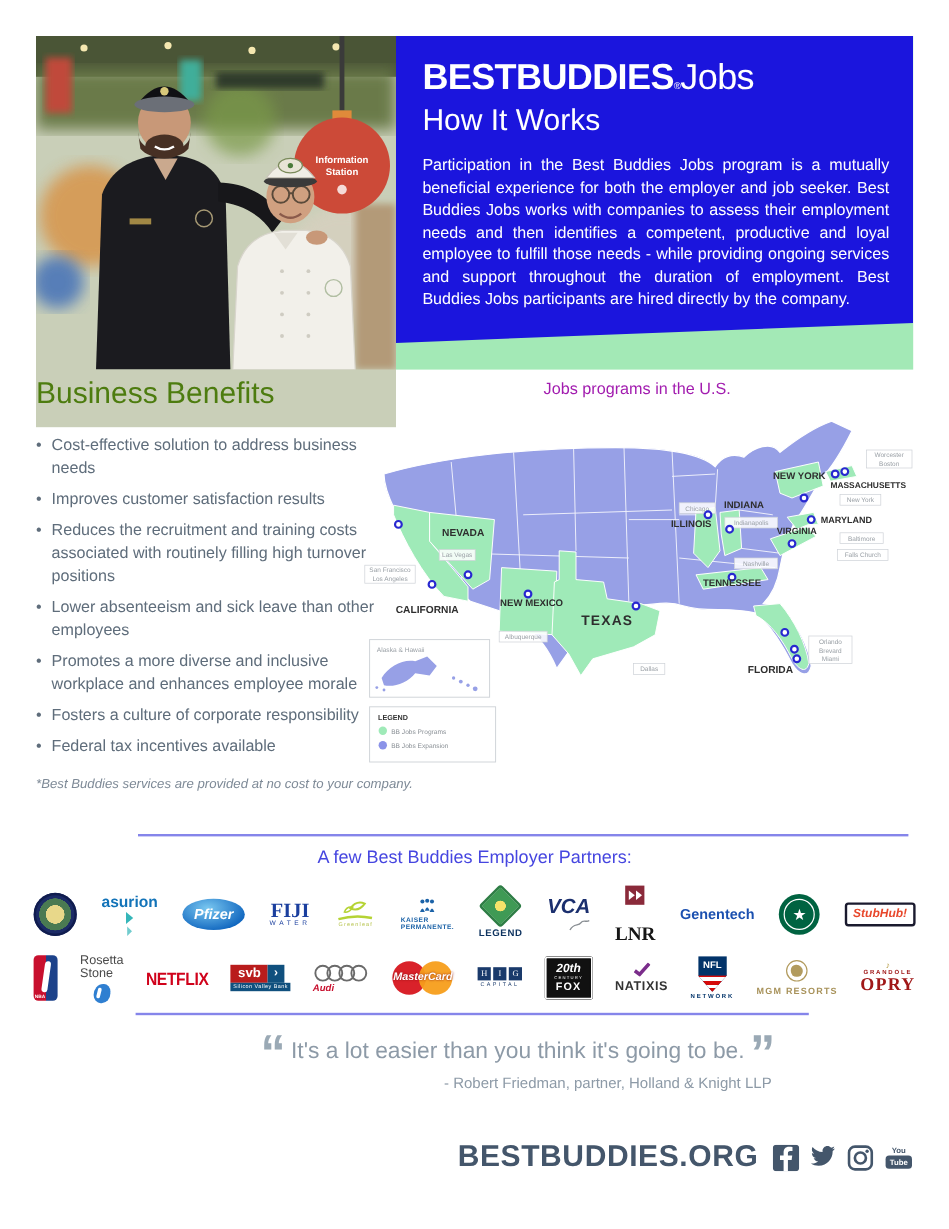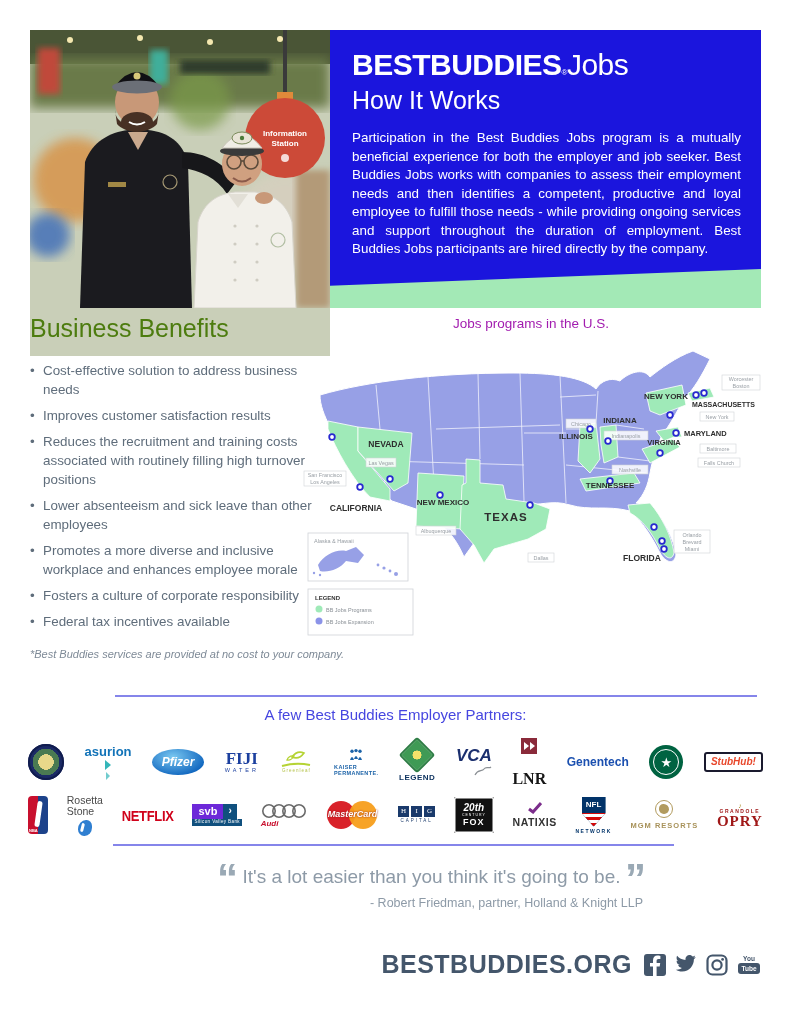--- a/index.html
+++ b/index.html
@@ -87,21 +87,21 @@
     background:linear-gradient(90deg,#c8102e 50%,#1d428a 50%); }
   .nba::after { content:""; position:absolute; left:8px; top:5px; width:5px; height:26px; background:#fff; border-radius:3px; transform:rotate(8deg); }
   .nba .nt { position:absolute; left:1px; bottom:1px; color:#fff; font-size:4px; font-weight:700; }
   .rs { display:flex; align-items:center; gap:3px; }
   .rs .rt { display:flex; flex-direction:column; gap:1px; color:#4a4a4a; font-size:10.5px; }
   .rs-blob { width:14px; height:16px; background:#2f7fd1; border-radius:60% 40% 55% 45%; position:relative; }
   .rs-blob::after { content:""; position:absolute; left:3px; top:3px; width:3px; height:9px; background:#fff; border-radius:2px; transform:rotate(14deg); }
   .nfx { color:#d0021b; font-weight:900; font-size:13px; transform:scaleY(1.15); letter-spacing:-.3px; }
   .svb { display:flex; flex-direction:column; align-items:stretch; }
   .svb-row { display:flex; }
-  .svb-a { background:#6d28d9; color:#fff; font-weight:700; font-size:11px; padding:2px 6px; }
+  .svb-a { background:#b91c1c; color:#fff; font-weight:700; font-size:11px; padding:2px 6px; }
   .svb-b { background:#10507e; color:#fff; font-weight:700; font-size:10px; padding:2px 5px; }
   .svb-sub { background:#10507e; color:#fff; font-size:4.5px; padding:1.5px 2px; text-align:center; letter-spacing:.4px; }
   .audi { display:flex; flex-direction:column; align-items:center; gap:1px; }
   .audi .at { color:#c8102e; font-style:italic; font-weight:700; font-size:8px; align-self:flex-start; }
   .mc { position:relative; width:54px; height:32px; }
   .mc .cl,.mc .cr { position:absolute; top:2px; width:28px; height:28px; border-radius:50%; }
   .mc .cl { left:2px; background:#d9222a; }
   .mc .cr { left:24px; background:#f79e1b; opacity:.95; }
   .mc .mt { position:absolute; left:0; right:0; top:11px; text-align:center; color:#fff;
     font-style:italic; font-weight:700; font-size:9px; text-shadow:0 0 2px #8a1111; }

